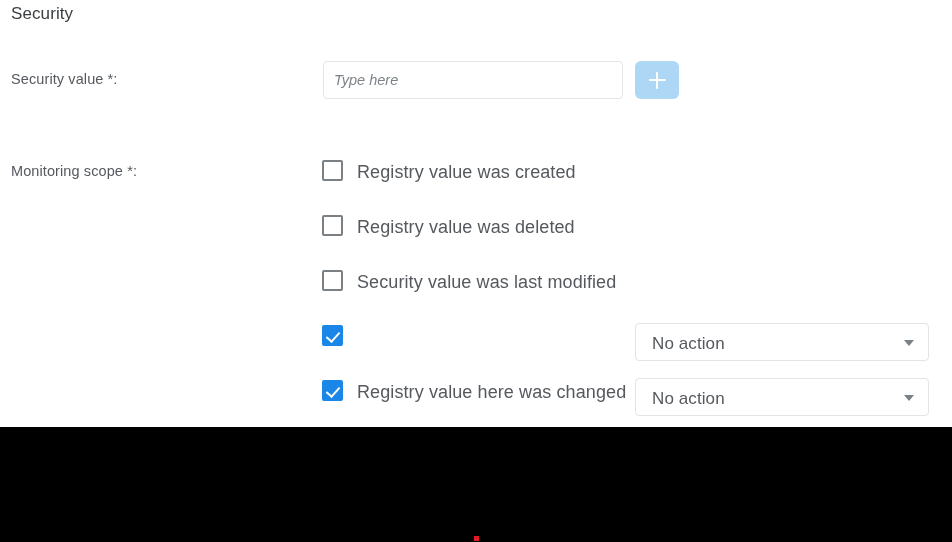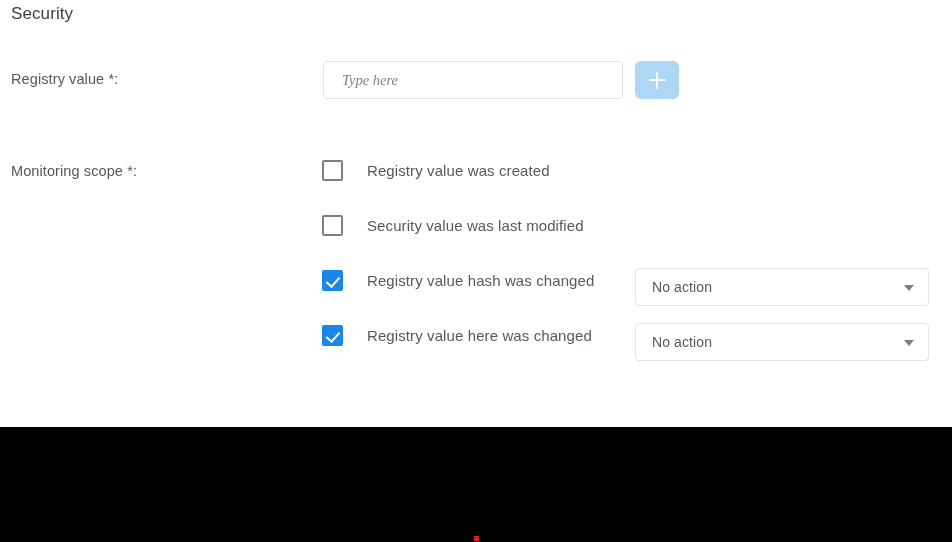--- a/index.html
+++ b/index.html
@@ -47,22 +47,22 @@
   .text-input {
     position: absolute;
     left: 323px;
     top: 61px;
     width: 300px;
     height: 38px;
     box-sizing: border-box;
     border: 1px solid #e2e4e6;
     border-radius: 4px;
     background: #ffffff;
-    padding: 0 18px;
-    font-family: Liberation Serif, serif;
+    padding: 0 10px;
+    font-family: Liberation Sans, sans-serif;
     font-size: 14.5px;
     color: #55595e;
     outline: none;
   }
   .text-input::placeholder {
     color: #7d8388;
     font-style: italic;
     opacity: 1;
   }
 
@@ -136,23 +136,23 @@
     left: 5px;
     top: 2px;
     width: 6px;
     height: 11px;
     border: solid #ffffff;
     border-width: 0 2.4px 2.4px 0;
     transform: rotate(42deg);
   }
   .cbox-label {
     position: absolute;
-    left: 45px;
+    left: 35px;
     top: 2px;
-    font-size: 15px;
+    font-size: 18px;
     color: #55595e;
     letter-spacing: 0.1px;
     white-space: nowrap;
   }
 
   .action-select {
     position: absolute;
     left: 313px;
     top: -2px;
     width: 294px;
@@ -160,21 +160,21 @@
     box-sizing: border-box;
     border: 1px solid #e2e4e6;
     border-radius: 4px;
     background: #ffffff;
     cursor: pointer;
   }
   .action-select .sel-value {
     position: absolute;
     left: 16px;
     top: 10px;
-    font-size: 14px;
+    font-size: 17px;
     color: #55595e;
     letter-spacing: 0.1px;
   }
   .action-select .caret {
     position: absolute;
     right: 14px;
     top: 16px;
     width: 0;
     height: 0;
     border-left: 5.5px solid transparent;
@@ -200,42 +200,45 @@
     background: #e01b24;
   }
 </style>
 </head>
 <body>
 
 <div class="page">
 
   <div class="page-title">Security</div>
 
-  <div class="field-label" id="label-registry-value">Registry value *:</div>
+  <div class="field-label" id="label-registry-value">Security value *:</div>
 
   <input class="text-input" type="text" placeholder="Type here" style="">
 
   <button class="add-button">
     <span class="plus-glyph"></span>
   </button>
 
   <div class="field-label" id="label-monitoring-scope">Monitoring scope *:</div>
 
   <div class="scope-list" id="scope-list">
       <div class="scope-row">
         <div class="cbox"></div>
         <div class="cbox-label">Registry value was created</div>
       </div>
       <div class="scope-row">
         <div class="cbox"></div>
+        <div class="cbox-label">Registry value was deleted</div>
+      </div>
+      <div class="scope-row">
+        <div class="cbox"></div>
         <div class="cbox-label">Security value was last modified</div>
       </div>
       <div class="scope-row">
         <div class="cbox checked"></div>
-        <div class="cbox-label">Registry value hash was changed</div>
         <div class="action-select">
           <span class="sel-value">No action</span>
           <span class="caret"></span>
         </div>
       </div>
       <div class="scope-row">
         <div class="cbox checked"></div>
         <div class="cbox-label">Registry value here was changed</div>
         <div class="action-select">
           <span class="sel-value">No action</span>

